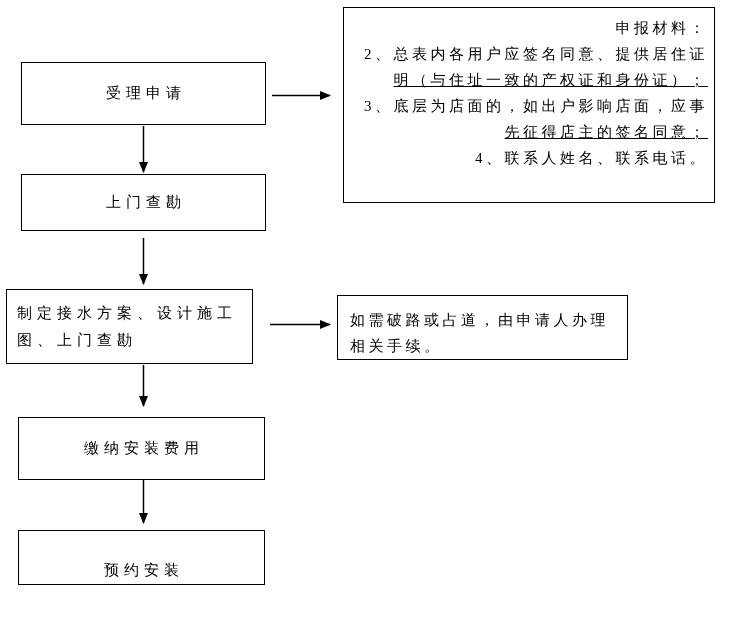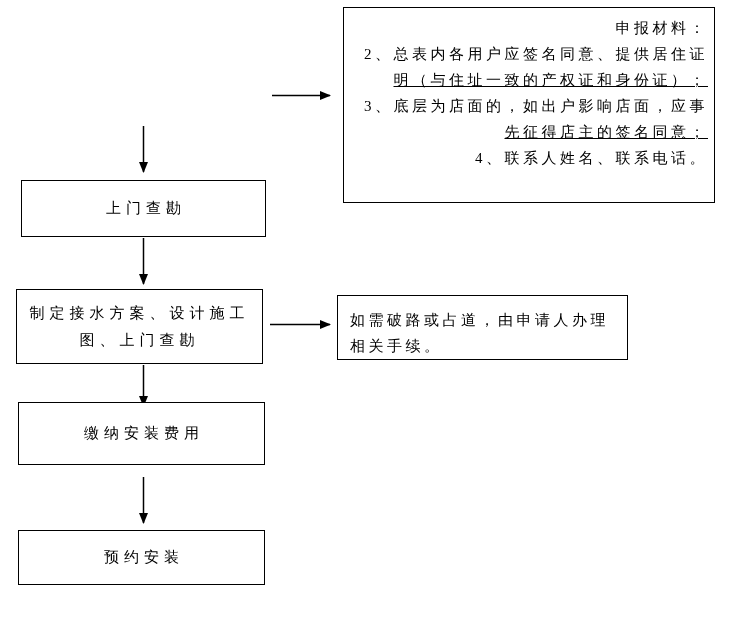--- a/index.html
+++ b/index.html
@@ -77,35 +77,38 @@
       </marker>
     </defs>
     <line x1="143.5" y1="126" x2="143.5" y2="172" stroke="#000000" stroke-width="1.5" marker-end="url(#arrowhead)"></line>
     <line x1="143.5" y1="238" x2="143.5" y2="284" stroke="#000000" stroke-width="1.5" marker-end="url(#arrowhead)"></line>
     <line x1="143.5" y1="365" x2="143.5" y2="406" stroke="#000000" stroke-width="1.5" marker-end="url(#arrowhead)"></line>
     <line x1="143.5" y1="477" x2="143.5" y2="523" stroke="#000000" stroke-width="1.5" marker-end="url(#arrowhead)"></line>
     <line x1="272" y1="95.5" x2="330" y2="95.5" stroke="#000000" stroke-width="1.5" marker-end="url(#arrowhead)"></line>
     <line x1="270" y1="324.5" x2="330" y2="324.5" stroke="#000000" stroke-width="1.5" marker-end="url(#arrowhead)"></line>
   </svg>
 
+  <div class="box step-center" style="left:21px; top:62px; width:245px; height:63px;">
+    <div class="line">受理申请</div>
+  </div>
 
-  <div class="box step-center" style="left:21px; top:180px; width:245px; height:57px;">
+  <div class="box step-center" style="left:21px; top:174px; width:245px; height:57px;">
     <div class="line">上门查勘</div>
   </div>
 
-  <div class="box step-left" style="left:16px; top:289px; width:247px; height:75px;align-items:center;">
+  <div class="box step-left" style="left:6px; top:289px; width:247px; height:75px;">
     <div class="line">制定接水方案、设计施工</div>
     <div class="line">图、上门查勘</div>
   </div>
 
-  <div class="box step-center" style="left:18px; top:402px; width:247px; height:63px;">
+  <div class="box step-center" style="left:18px; top:417px; width:247px; height:63px;">
     <div class="line">缴纳安装费用</div>
   </div>
 
-  <div class="box step-center" style="left:18px; top:530px; width:247px; height:55px;">
+  <div class="box step-center" style="left:18px; top:530px; width:247px; height:55px;justify-content:flex-end;">
     <div class="line">预约安装</div>
   </div>
 
   <div class="box note note-materials" style="left:343px; top:7px; width:372px; height:196px;text-align:right;">
     <div class="line">申报材料：</div>
     <div class="line">2、总表内各用户应签名同意、提供居住证</div>
     <div class="line indent">明（与住址一致的产权证和身份证）；</div>
     <div class="line">3、底层为店面的，如出户影响店面，应事</div>
     <div class="line indent">先征得店主的签名同意；</div>
     <div class="line">4、联系人姓名、联系电话。</div>

